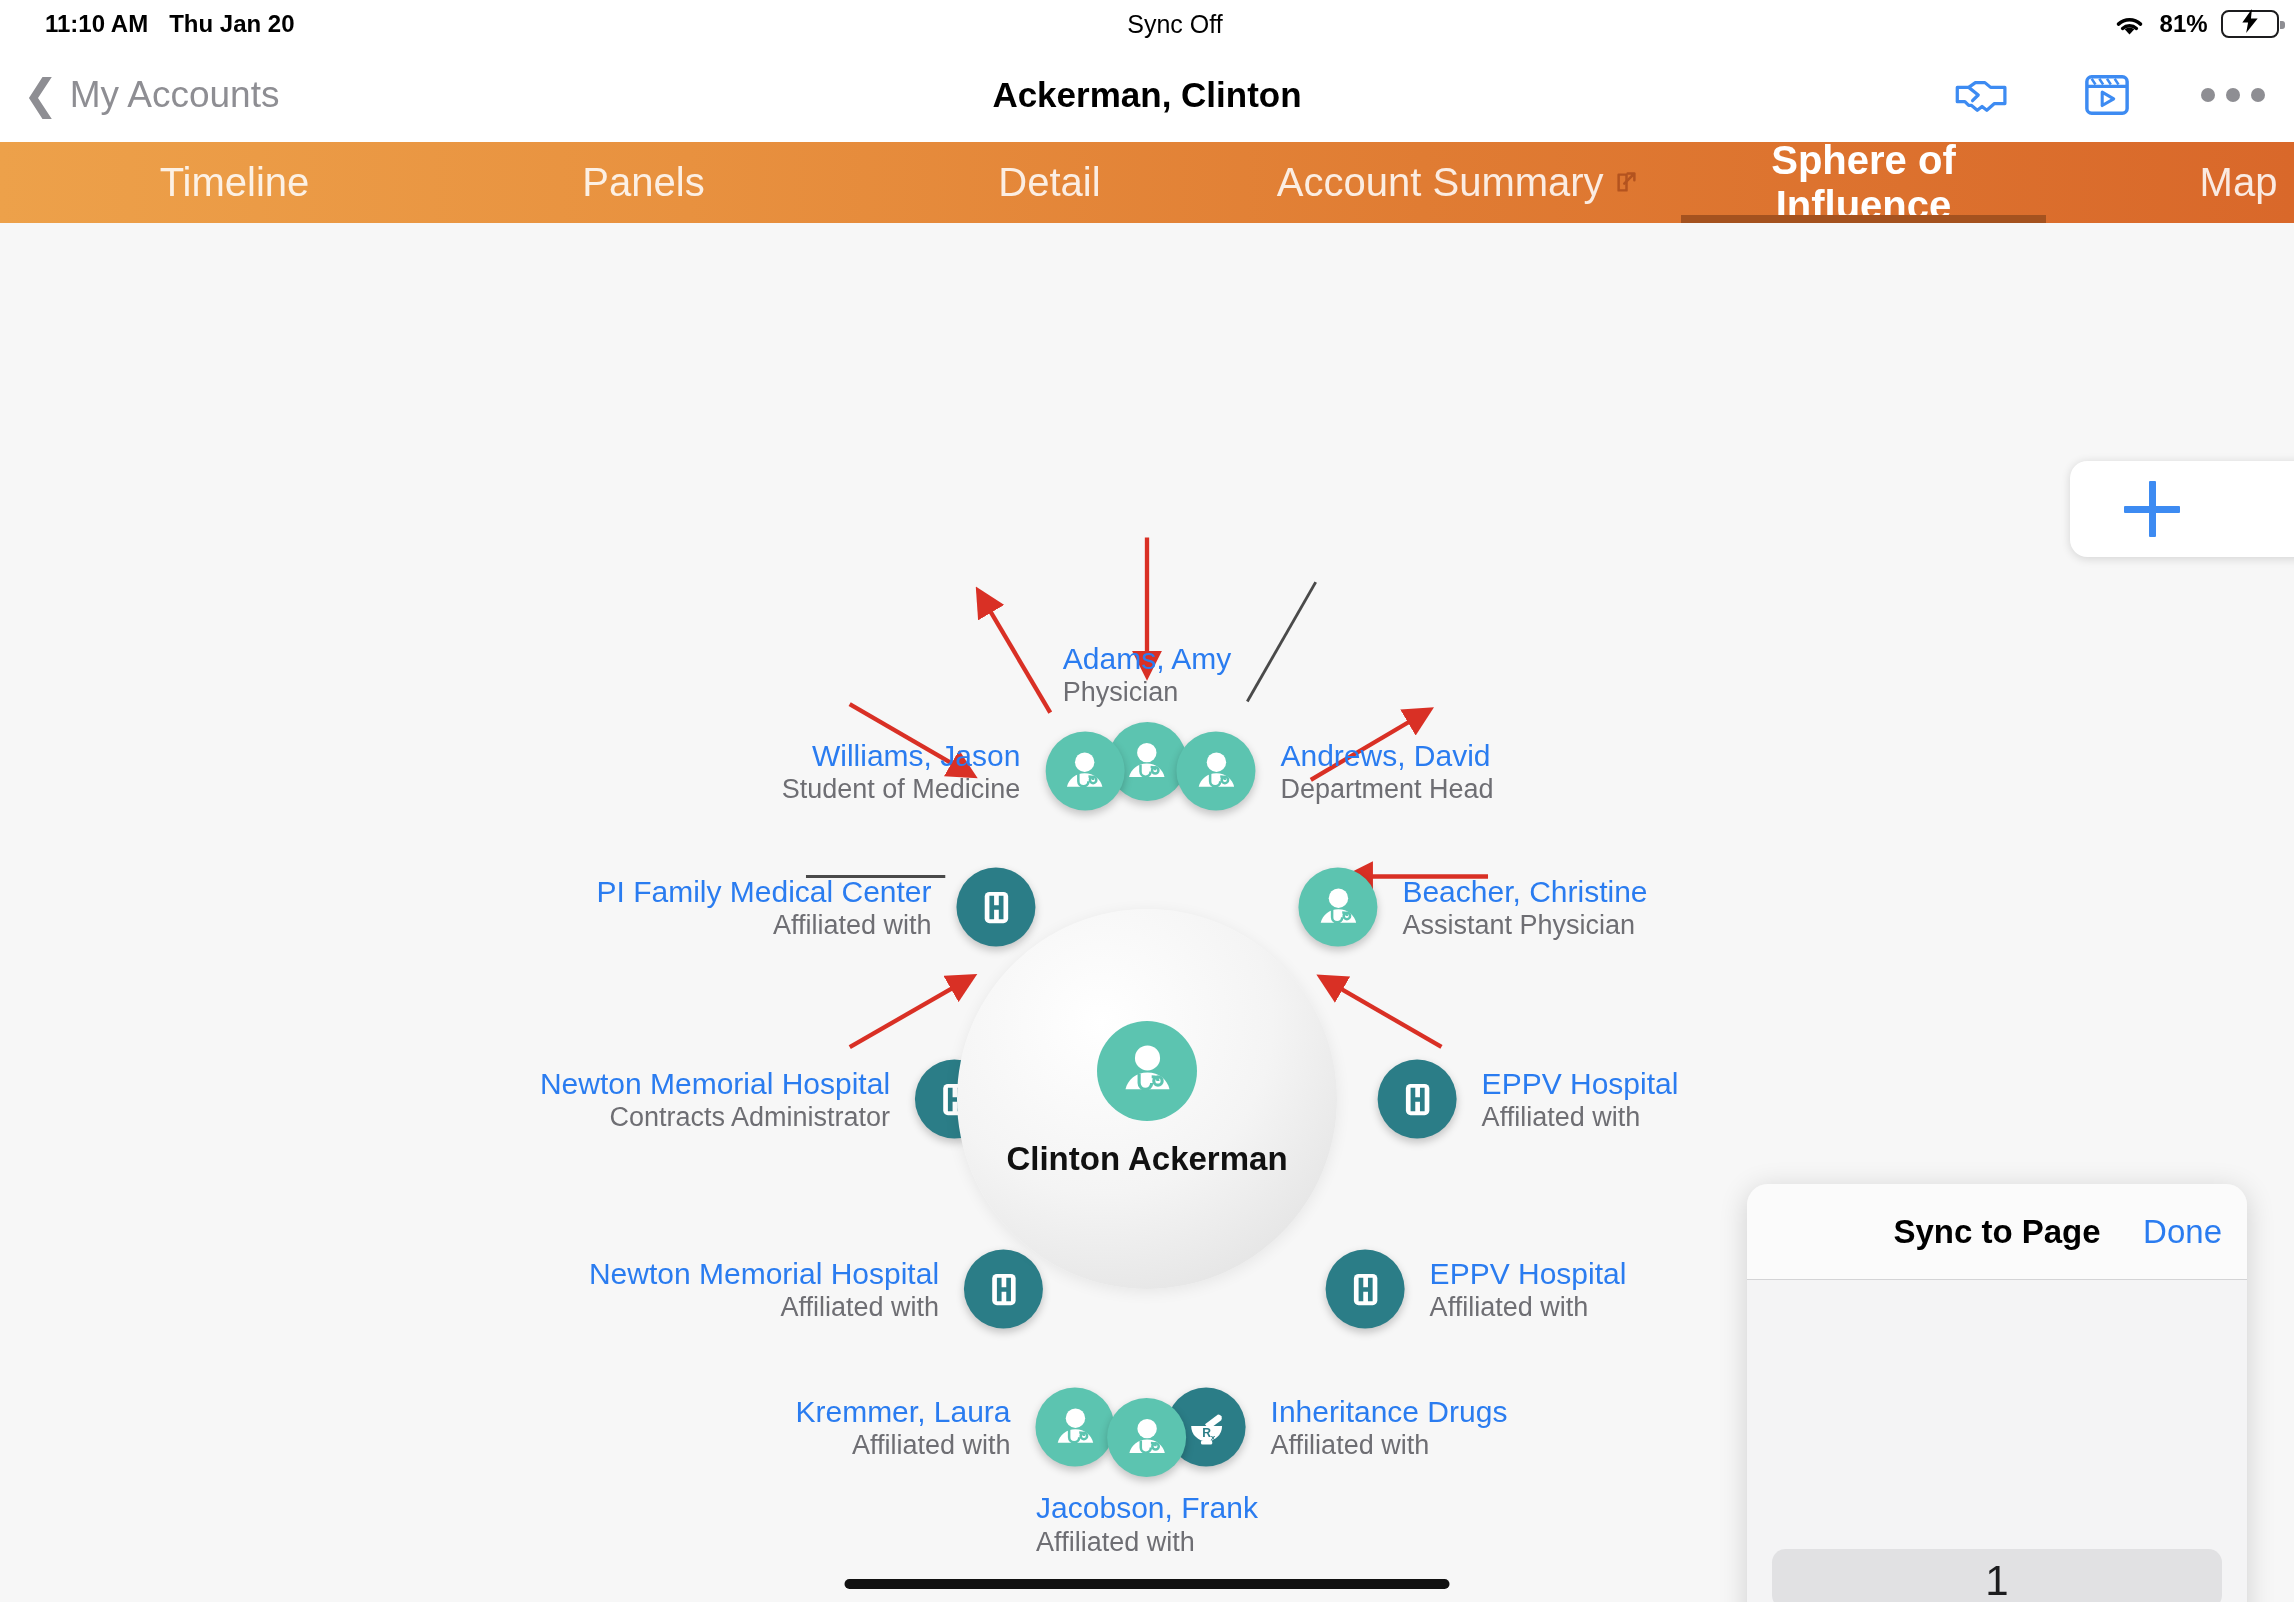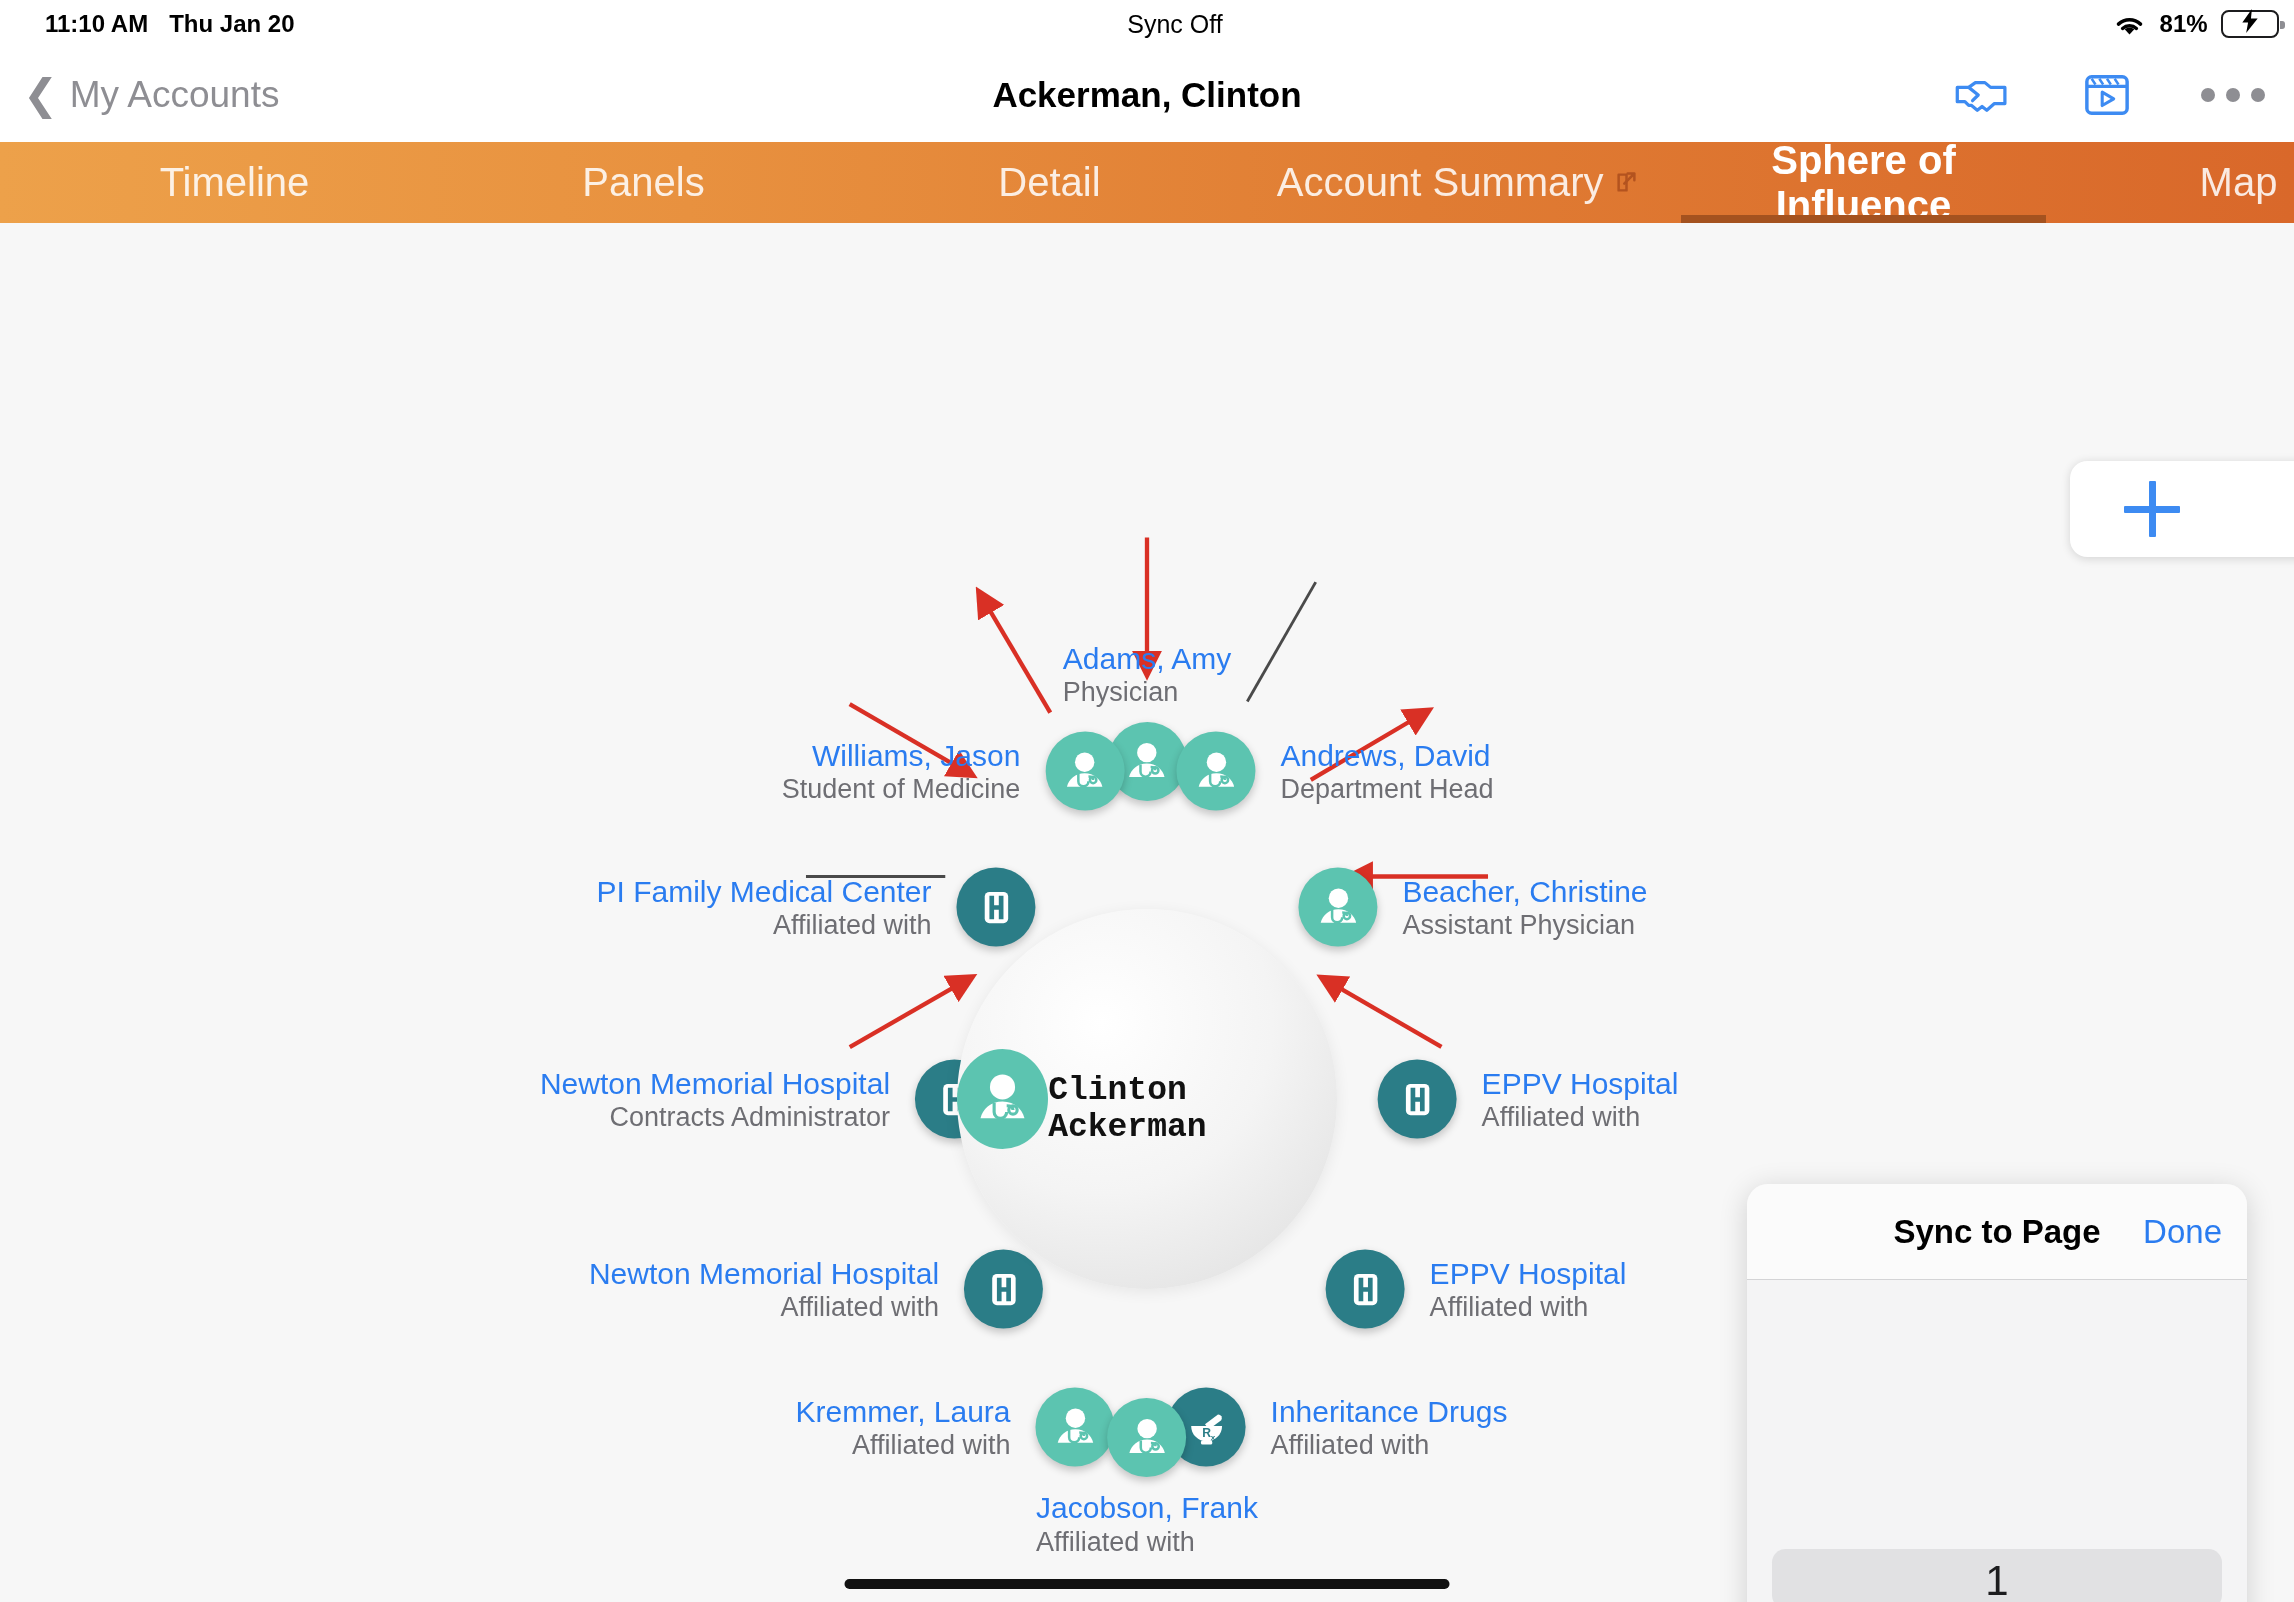--- a/index.html
+++ b/index.html
@@ -124,23 +124,22 @@
   .node.stack.above .node-text { margin-bottom: 13.4px; order: -1; }
   .node.stack.below-lbl .node-text { margin-top: 13.4px; }
 
   
   .center-node {
     position: absolute; left: 1147px; top: 876px;
     width: 380px; height: 380px; border-radius: 50%;
     transform: translate(-50%,-50%);
     background: radial-gradient(circle at 38% 30%, #ffffff 0%, #f4f4f4 48%, #e3e3e3 86%, #dcdcdc 100%);
     box-shadow: 0 2.9px 15.4px rgba(0,0,0,.07);
-    display: flex; flex-direction: row; align-items: center; justify-content: center;
+    display: flex; flex-direction: column; align-items: center; justify-content: center;
     cursor: pointer;
-    font-family: Liberation Mono, monospace;
   }
   .center-avatar {
     width: 100px; height: 100px; border-radius: 50%; background: #5cc4b0;
     display: flex; align-items: center; justify-content: center;
   }
   .center-name { margin-top: 19px; font-size: 33px; font-weight: bold; color: #111; }
 
   
   .popover {
     position: absolute; left: 1747px; top: 961px;

